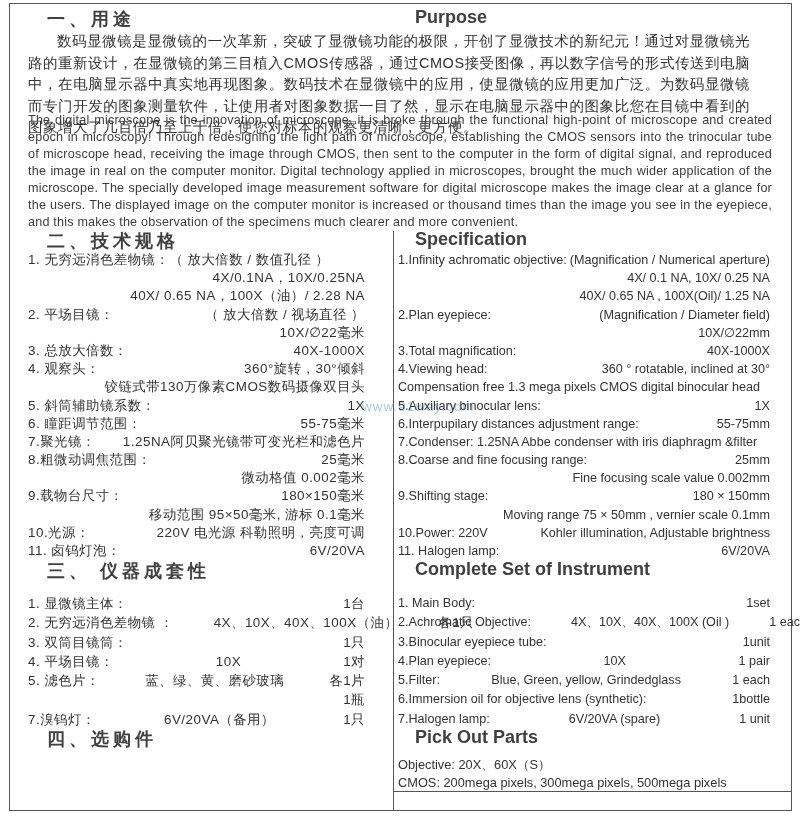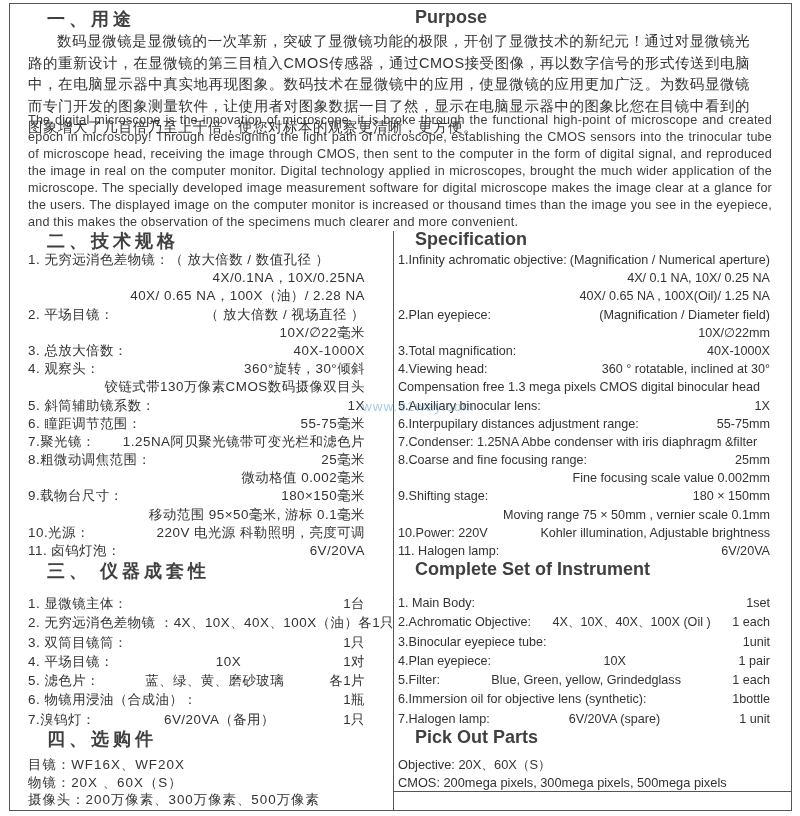--- a/index.html
+++ b/index.html
@@ -39,21 +39,21 @@
   #spec-en{left:398px;top:251px;width:372px;}
   #set-zh{left:28px;top:594px;width:337px;}
   #set-en{left:398px;top:594px;width:372px;}
   #pick-zh{left:28px;top:756px;width:337px;}
   #pick-en{left:398px;top:756px;width:372px;}
 
   .srow{display:flex;height:18.2px;line-height:18.2px;white-space:nowrap;font-size:12.6px;}
   .zh .srow{font-size:13.4px;letter-spacing:0.5px;}
   .srow .r{margin-left:auto;}
 
-  .trow{display:flex;height:19.3px;line-height:19.3px;white-space:nowrap;font-size:12.6px;}
+  .trow{display:flex;height:19.3px;line-height:19.3px;white-space:nowrap;font-size:12.6px;gap:40px;}
   .zh .trow{font-size:13.4px;letter-spacing:0.5px;}
   .trow .m{flex:1;text-align:center;}
   .trow .r{text-align:right;}
 
   .prow{height:17.6px;line-height:17.6px;white-space:nowrap;font-size:12.8px;}
   .zh .prow{font-size:13.4px;letter-spacing:1px;}
 
   #watermark{
     position:absolute;left:362px;top:399px;
     font-size:13.5px;letter-spacing:1px;color:#a6cbe6;z-index:0;
@@ -287,21 +287,20 @@
         <span class="r">1对</span>
       </div>
 
       <div class="trow">
         <span class="l">5. 滤色片：</span>
         <span class="m">蓝、绿、黄、磨砂玻璃</span>
         <span class="r">各1片</span>
       </div>
 
       <div class="trow">
-        <span class="l">6. 物镜用浸油（合成油）：</span>
         <span class="m"></span>
         <span class="r">1瓶</span>
       </div>
 
       <div class="trow">
         <span class="l">7.溴钨灯：</span>
         <span class="m">6V/20VA（备用）</span>
         <span class="r">1只</span>
       </div>
     </div>
@@ -347,28 +346,20 @@
       <div class="trow">
         <span class="l">7.Halogen lamp:</span>
         <span class="m">6V/20VA  (spare)</span>
         <span class="r">1 unit</span>
       </div>
     </div>
 
   <div class="sec-h zh-h" id="h4-zh">四、选购件</div>
   <div class="sec-h" id="h4-en">Pick Out Parts</div>
 
-  <div class="colblock zh" id="pick-zh">
-
-      <div class="prow">目镜：WF16X、WF20X</div>
-
-      <div class="prow">物镜：20X 、60X（S）</div>
-
-      <div class="prow">摄像头：200万像素、300万像素、500万像素</div>
-    </div>
 
   <div class="colblock" id="pick-en">
 
 
       <div class="prow">Objective:  20X、60X（S）</div>
 
       <div class="prow">CMOS:  200mega pixels, 300mega pixels, 500mega pixels</div>
     </div>
 
 </div>

